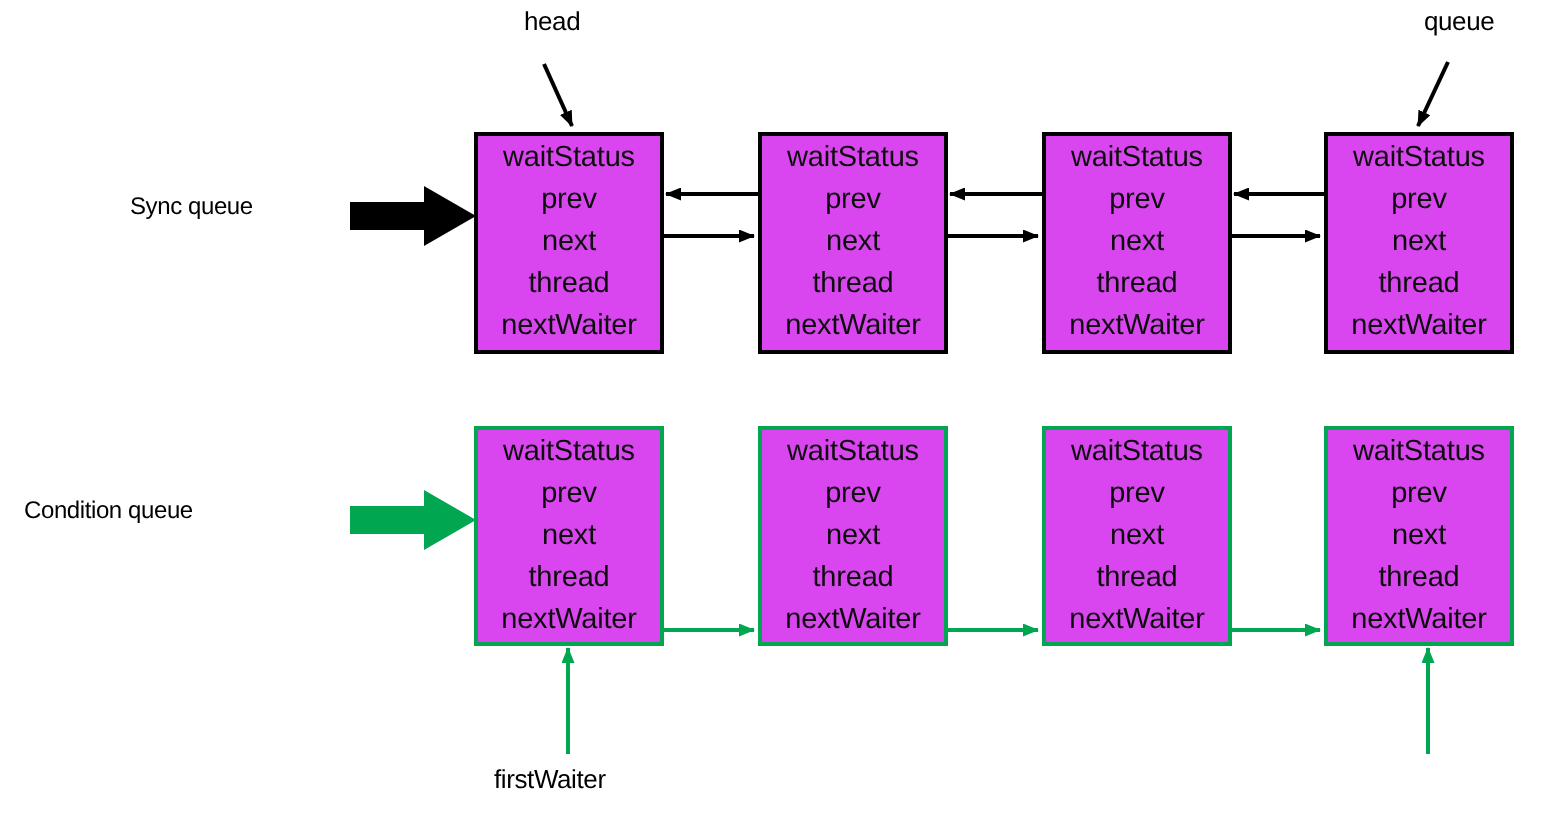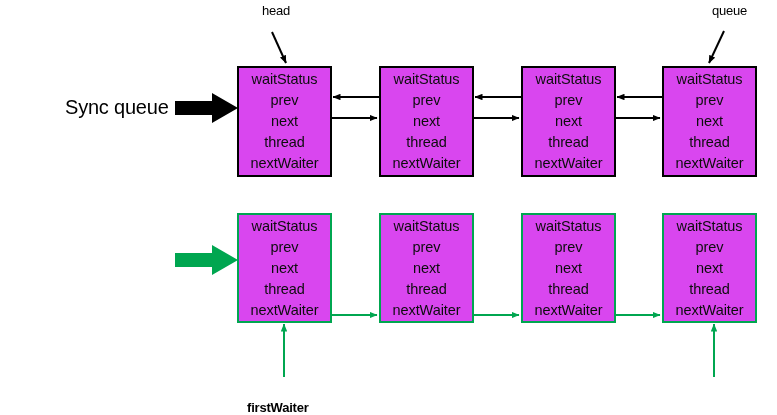--- a/index.html
+++ b/index.html
@@ -46,21 +46,21 @@
     text-align: center;
     white-space: nowrap;
     letter-spacing: -0.1px;
   }
   .node .field:first-child {
     margin-top: 1px;
   }
   
   .side-label {
     position: absolute;
-    font-size: 20px;
+    font-size: 12px;
     color: #000000;
     white-space: nowrap;
     z-index: 4;
     letter-spacing: -0.2px;
   }
   
   .caption {
     position: absolute;
     font-size: 13px;
     color: #000000;
@@ -165,20 +165,21 @@
     <span class="field">waitStatus</span>
     <span class="field">prev</span>
     <span class="field">next</span>
     <span class="field">thread</span>
     <span class="field">nextWaiter</span>
   </div>
 
   <div class="caption" style="left:262px; top:3px;">head</div>
   <div class="caption" style="left:712px; top:3px;">queue</div>
 
+  <div class="side-label" style="left:12px; top:248px;">Condition queue</div>
 
   <div class="node cond" style="left:237px; top:213px; width:95px; height:110px;">
     <span class="field">waitStatus</span>
     <span class="field">prev</span>
     <span class="field">next</span>
     <span class="field">thread</span>
     <span class="field">nextWaiter</span>
   </div>
 
   <div class="node cond" style="left:379px; top:213px; width:95px; height:110px;">
@@ -198,15 +199,15 @@
   </div>
 
   <div class="node cond" style="left:662px; top:213px; width:95px; height:110px;">
     <span class="field">waitStatus</span>
     <span class="field">prev</span>
     <span class="field">next</span>
     <span class="field">thread</span>
     <span class="field">nextWaiter</span>
   </div>
 
-  <div class="caption" style="left:247px; top:400px;font-weight:bold;">firstWaiter</div>
+  <div class="caption" style="left:247px; top:382px;">firstWaiter</div>
 
 </div>
 
 </body></html>

